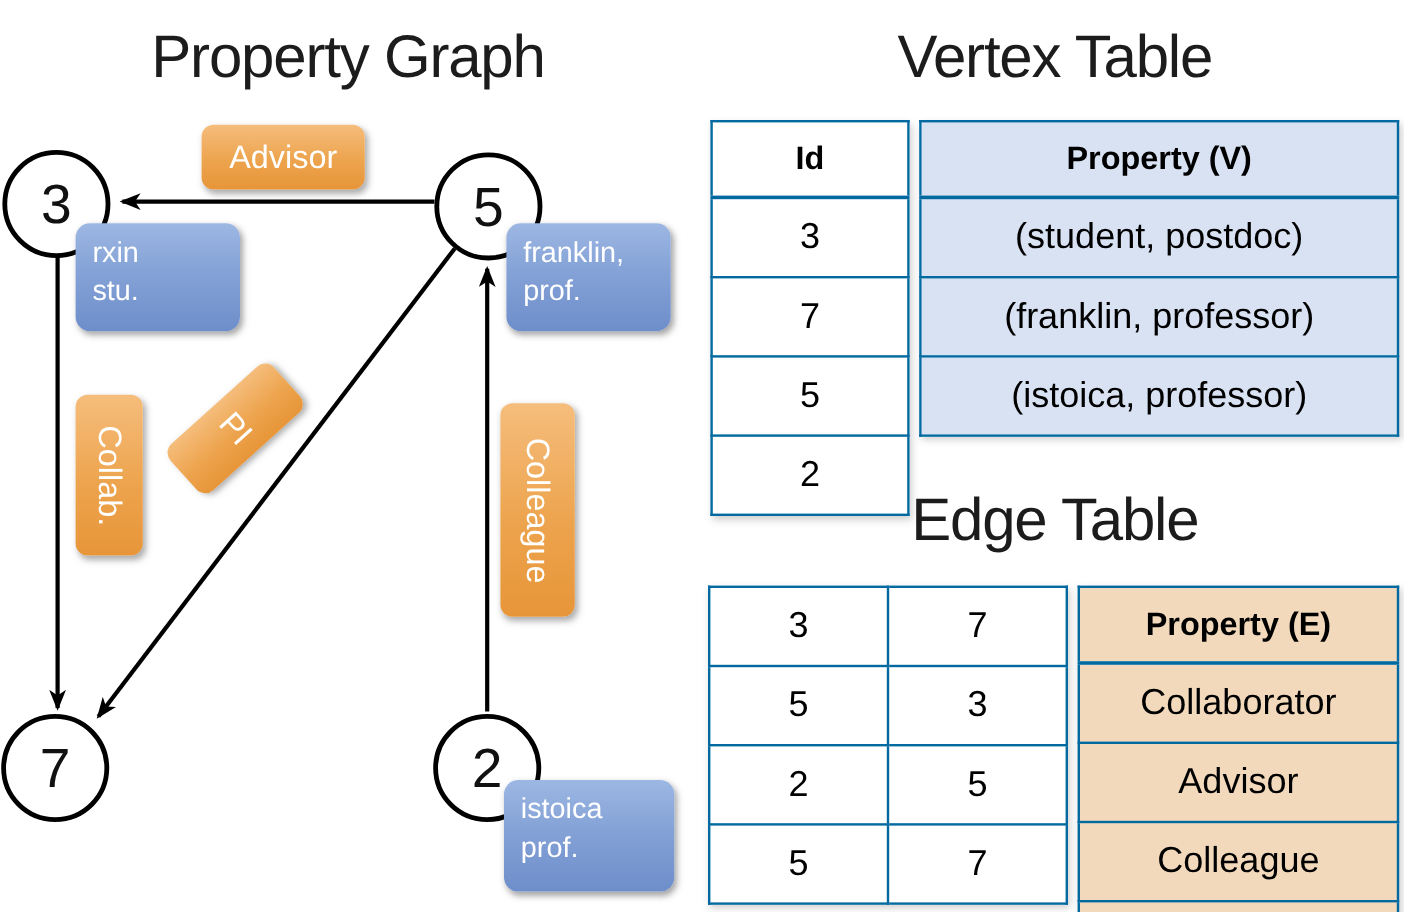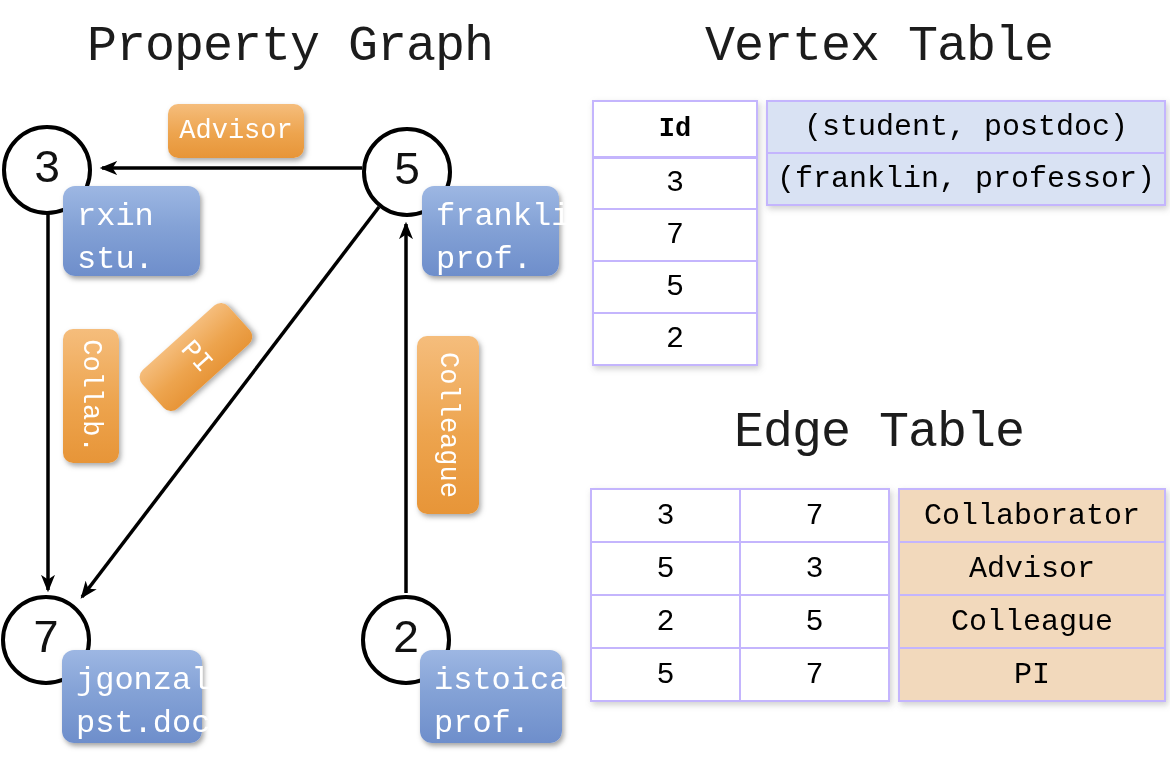--- a/index.html
+++ b/index.html
@@ -1,43 +1,43 @@
 <!DOCTYPE html>
 <html><head>
 <meta charset="utf-8">
 <style>
   html,body{margin:0;padding:0;background:#ffffff;width:1170px;height:760px;overflow:hidden;
             font-family:"Liberation Sans","DejaVu Sans",sans-serif;}
-  .stage{position:absolute;left:0;top:0;width:1170px;height:760px;font-family:Liberation Mono, monospace;}
+  .stage{position:absolute;left:0;top:0;width:1170px;height:760px;}
 
   .panel-title{position:absolute;text-align:center;color:#1c1c1c;font-size:50px;font-weight:normal;
                letter-spacing:-1px;white-space:nowrap;}
   #graph-title{left:0;width:580px;top:18px;}
   #vertex-title{left:590px;width:578px;top:18px;}
   #edge-title{left:590px;width:578px;top:404px;}
 
   svg.edges{position:absolute;left:0;top:0;}
 
   .node{position:absolute;width:90px;height:90px;border:4px solid #000;border-radius:50%;
         background:#ffffff;box-sizing:border-box;display:flex;align-items:center;justify-content:center;
         font-size:46px;color:#111;}
-  .vbox{position:absolute;border-radius:12px;color:#fff;font-size:32px;line-height:1.35;
+  .vbox{position:absolute;border-radius:12px;color:#fff;font-size:24px;line-height:1.35;
         padding:9px 0 0 14px;box-sizing:border-box;white-space:pre-line;
         background:linear-gradient(180deg,#9db7e3 0%,#84a2d6 45%,#6e8ecb 100%);
         box-shadow:2px 3px 5px rgba(90,90,90,0.55);}
   .ebox{position:absolute;border-radius:10px;color:#fff;font-size:27px;
         display:flex;align-items:center;justify-content:center;box-sizing:border-box;
         background:linear-gradient(180deg,#f5bd7c 0%,#eda44e 55%,#e79538 100%);
         box-shadow:2px 3px 5px rgba(90,90,90,0.5);}
   .ebox .vtext{transform:rotate(90deg);white-space:nowrap;}
 
   table.dtab{position:absolute;border-collapse:collapse;table-layout:fixed;
              box-shadow:2px 3px 6px rgba(120,120,120,0.35);}
-  table.dtab th,table.dtab td{border:2px solid #c4b5fd;text-align:center;vertical-align:middle;
-             padding:0;color:#000;overflow:hidden;white-space:nowrap;}
+  table.dtab th,table.dtab td{border:2px solid #0369a1;text-align:center;vertical-align:middle;
+             padding:15px;color:#000;overflow:hidden;white-space:nowrap;}
   table.dtab th{font-size:27px;font-weight:bold;border-bottom-width:3px;}
   table.dtab td{font-size:30px;font-weight:normal;}
   .bluefill th,.bluefill td{background:#d9e2f3;}
   .tanfill th,.tanfill td{background:#f2d9bc;}
 </style>
 </head>
 <body>
 
 <div class="stage">
 
@@ -67,22 +67,20 @@
     <span>7</span>
   </div>
   <div class="node" style="left:361px;top:595px;">
     <span>2</span>
   </div>
 
   <div class="vbox" style="left:63px;top:186px;width:137px;height:90px;">rxin
 stu.</div>
   <div class="vbox" style="left:422px;top:186px;width:137px;height:90px;">franklin,
 prof.</div>
-  <div class="vbox" style="left:62px;top:650px;width:140px;height:93px;">jgonzal,
-pst.doc.</div>
   <div class="vbox" style="left:420px;top:650px;width:142px;height:93px;">istoica
 prof.</div>
 
   <div class="ebox" style="left:168px;top:104px;width:136px;height:54px;">
     <span>Advisor</span>
   </div>
   <div class="ebox" style="left:63px;top:329px;width:56px;height:134px;">
     <span class="vtext">Collab.</span>
   </div>
   <div class="ebox" style="left:138px;top:331px;width:116px;height:52px;transform:rotate(-42deg);">
@@ -107,25 +105,31 @@
       <td>5</td>
         </tr>
     <tr style="height:52px;">
       <td>2</td>
         </tr>
   </tbody>
     </table>
 
   <table class="dtab bluefill" style="left:766px;top:100px;width:400px;">
     <tbody>
+        <tr style="height:56px;">
+      <th>Property (V)</th>
+        </tr>
     <tr style="height:52px;">
       <td>(student, postdoc)</td>
         </tr>
     <tr style="height:52px;margin-left:32px;">
       <td>(franklin, professor)</td>
+        </tr>
+    <tr style="height:52px;">
+      <td>(istoica, professor)</td>
         </tr>
   </tbody>
     </table>
 
   <table class="dtab" style="left:590px;top:488px;width:300px;">
     <tbody>
     <tr style="height:53px;">
       <td>3</td>
       <td>7</td>
         </tr>
@@ -139,20 +143,23 @@
         </tr>
     <tr style="height:53px;">
       <td>5</td>
       <td>7</td>
         </tr>
   </tbody>
     </table>
 
   <table class="dtab tanfill" style="left:898px;top:488px;width:268px;">
     <tbody>
+        <tr style="height:55px;">
+      <th>Property (E)</th>
+        </tr>
     <tr style="height:53px;">
       <td>Collaborator</td>
         </tr>
     <tr style="height:53px;">
       <td>Advisor</td>
         </tr>
     <tr style="height:53px;">
       <td>Colleague</td>
         </tr>
     <tr style="height:53px;">

